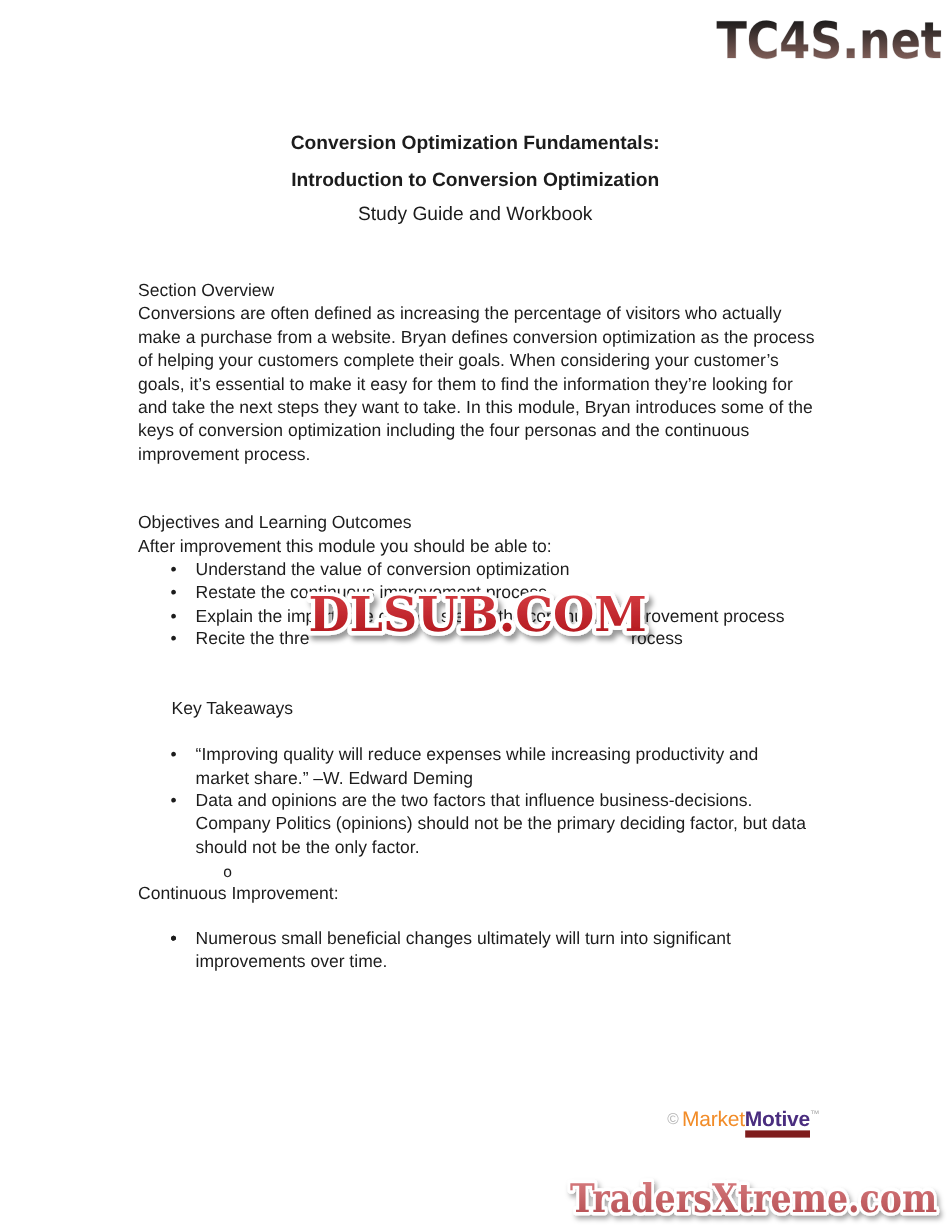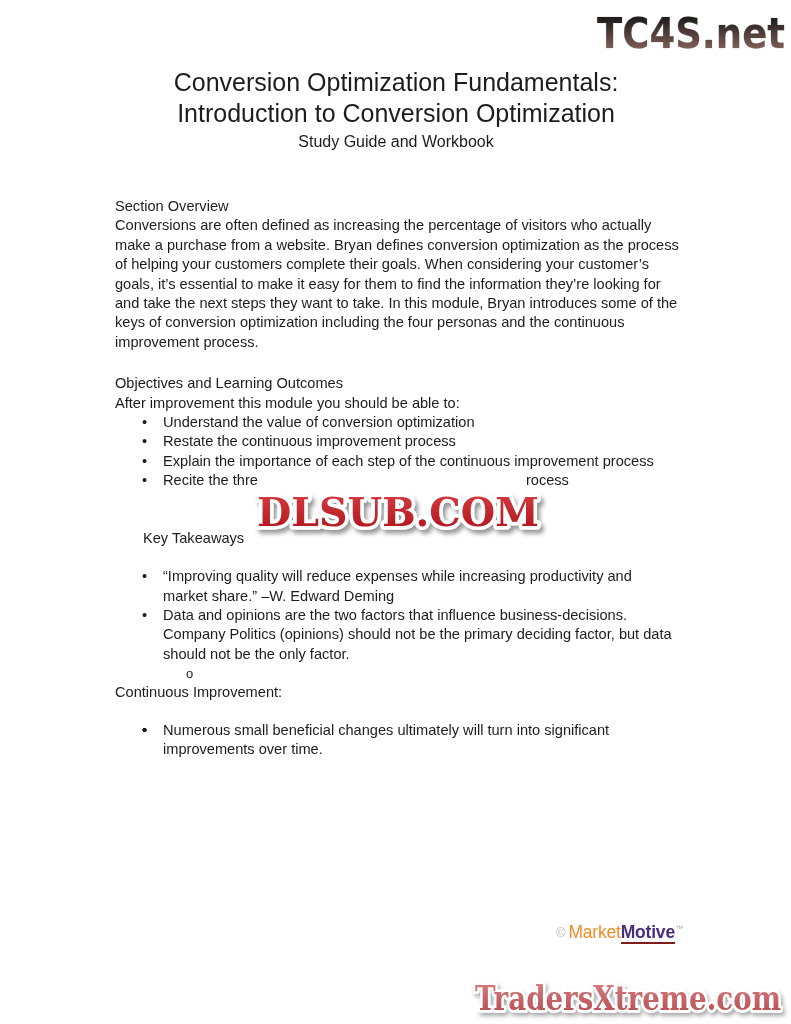--- a/index.html
+++ b/index.html
@@ -7,30 +7,30 @@
     width:791px;height:1024px;position:relative;overflow:hidden;
     background:#ffffff;color:#1c1c1c;
     font-family:"Liberation Sans", sans-serif;
   }
   .content{
     position:absolute;left:115px;top:0;width:600px;
     font-size:14.6px;line-height:19.4px;
   }
   .pre{white-space:pre;}
   .doc-title{
-    margin-top:67px;text-align:center;width:562px;
-    font-size:25px;line-height:31px;font-weight:400;
+    margin-top:104px;text-align:center;width:562px;
+    font-size:16px;line-height:31px;font-weight:700;
   }
   .doc-subtitle{
     text-align:center;width:562px;font-size:16px;line-height:24px;margin-top:1px;
   }
   .h-bold{font-weight:400;}
   .sec-overview-h{margin-top:43px;}
   .sec-overview-body{margin-top:0;}
-  .objectives-h{margin-top:22px;}
+  .objectives-h{margin-top:38px;}
   .ul{margin-top:0;}
   .li{position:relative;padding-left:48px;}
   .li .bullet{position:absolute;left:27px;top:0;}
   .li2{position:relative;padding-left:95px;}
   .li2 .bullet{position:absolute;left:71px;top:0;font-size:13px;}
   .takeaways-h{margin-top:38px;margin-left:28px;}
   .takeaways-list{margin-top:19px;}
   .continuous-h{margin-top:19px;}
   .continuous-list{margin-top:18px;}
   .gap-spacer{display:inline-block;width:268px;}
@@ -39,21 +39,21 @@
   .wm-tc4s{left:593px;top:6px;}
   .wm-dlsub{left:248px;top:482px;}
   .wm-traders{left:468px;top:974px;}
   
   .mm-logo{
     position:absolute;left:556px;top:917px;
     font-size:17.5px;line-height:24px;letter-spacing:-0.2px;white-space:nowrap;
   }
   .mm-copy{color:#b5b5b5;font-size:13px;margin-right:3px;vertical-align:1px;}
   .mm-market{color:#f28c28;}
-  .mm-motive{color:#4a2d7f;font-weight:700;border-bottom:2px solid #7f1d1d;padding-bottom:0px;}
+  .mm-motive{color:#4a2d7f;font-weight:700;border-bottom:6px solid #7f1d1d;padding-bottom:0px;}
   .mm-tm{color:#aaaaaa;font-size:8px;vertical-align:7px;}
 </style>
 </head>
 <body>
 
 <div class="content">
 
   <div class="doc-title pre">Conversion Optimization Fundamentals:
 Introduction to Conversion Optimization</div>
   <div class="doc-subtitle">Study Guide and Workbook</div>

